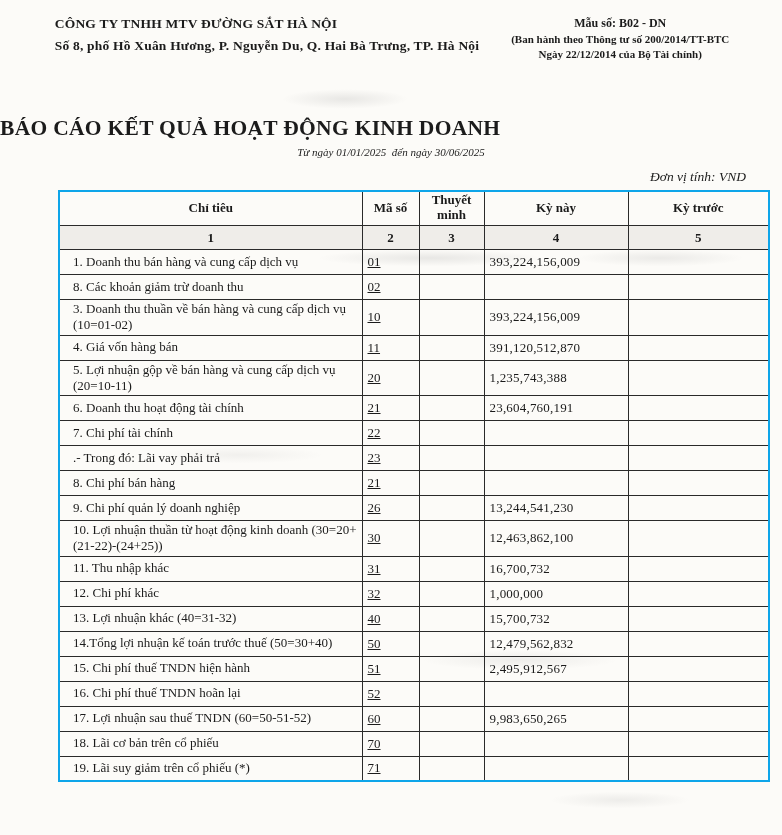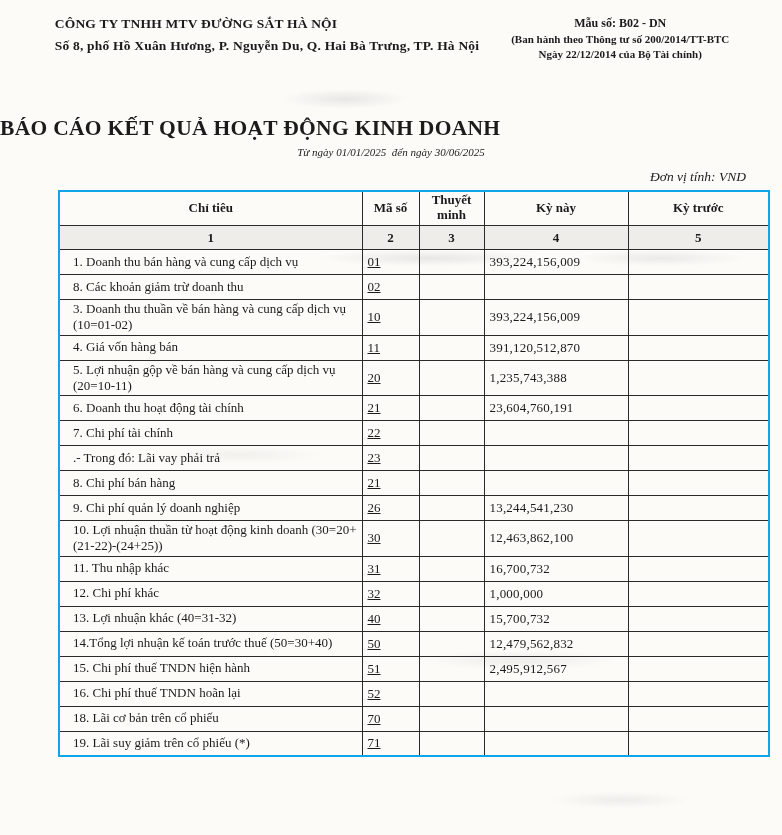--- a/index.html
+++ b/index.html
@@ -209,20 +209,27 @@
           <td class="cp"></td>
         </tr>
         <tr>
           <td class="cl">16. Chi phí thuế TNDN hoãn lại</td>
           <td class="cc">52</td>
           <td class="cn"></td>
           <td class="cv"></td>
           <td class="cp"></td>
         </tr>
         <tr>
+          <td class="cl">17. Lợi nhuận sau thuế TNDN (60=50-51-52)</td>
+          <td class="cc">60</td>
+          <td class="cn"></td>
+          <td class="cv">9,983,650,265</td>
+          <td class="cp"></td>
+        </tr>
+        <tr>
           <td class="cl">18. Lãi cơ bản trên cổ phiếu</td>
           <td class="cc">70</td>
           <td class="cn"></td>
           <td class="cv"></td>
           <td class="cp"></td>
         </tr>
         <tr>
           <td class="cl">19. Lãi suy giảm trên cổ phiếu (*)</td>
           <td class="cc">71</td>
           <td class="cn"></td>

